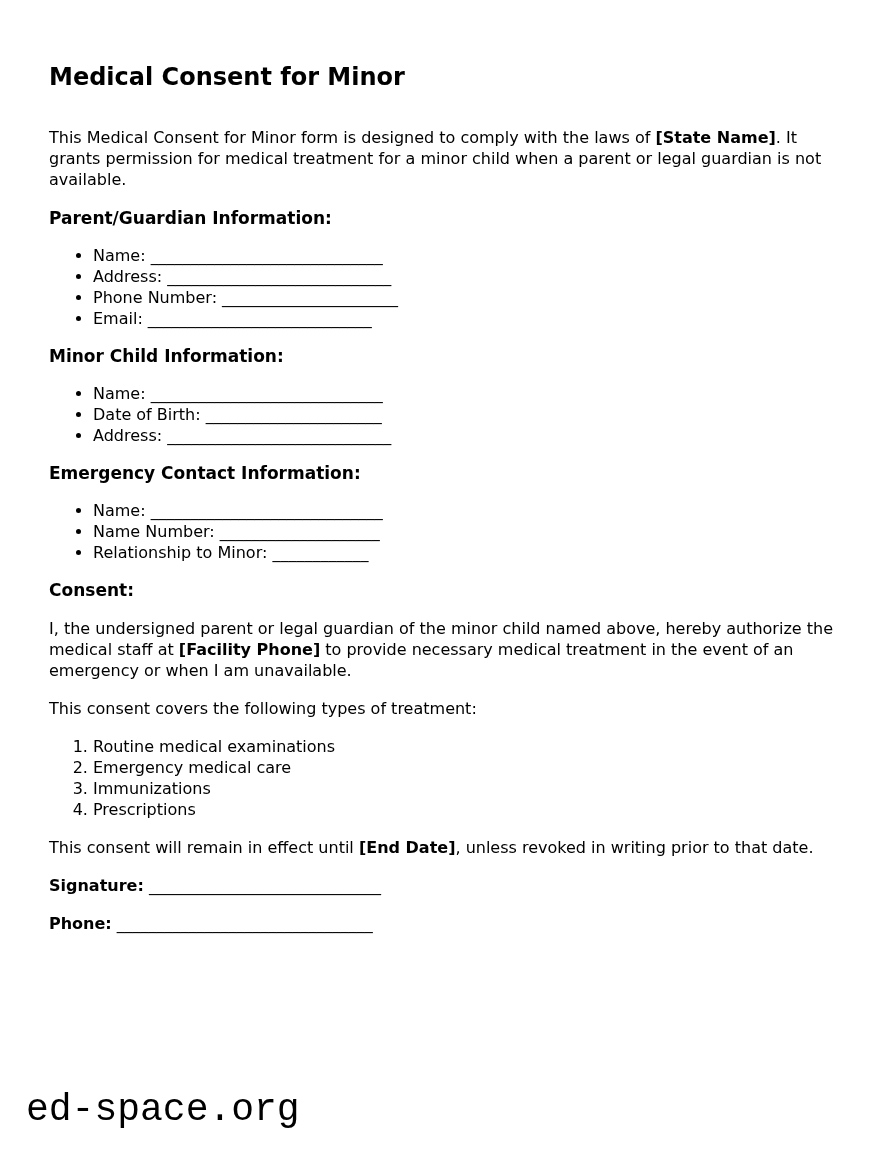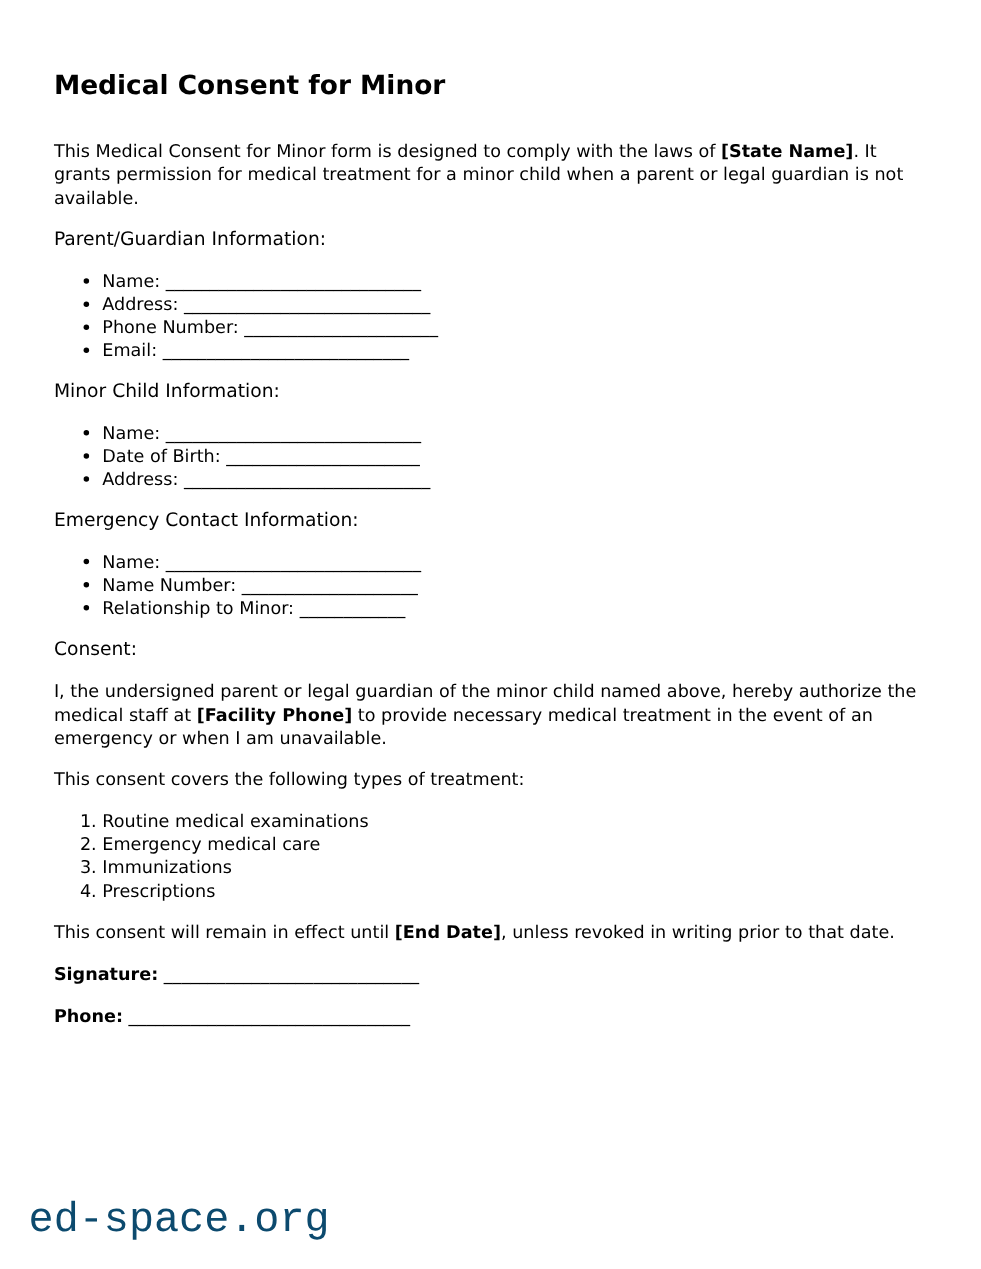--- a/index.html
+++ b/index.html
@@ -26,21 +26,21 @@
     margin: 0 0 29px 0;
     font-weight: bold;
   }
   p {
     margin: 17px 0;
   }
   h2 {
     font-size: 17px;
     line-height: 22px;
     margin: 16px 0;
-    font-weight: normal;
+    font-weight: bold;
   }
   ul, ol {
     margin: 16px 0;
     padding-left: 44px;
   }
   li {
     line-height: 21px;
   }
   .sig-line strong {
     font-weight: bold;
@@ -48,21 +48,21 @@
   .blank {
     font-weight: normal;
   }
   .watermark {
     position: absolute;
     left: 26px;
     top: 1090px;
     font-family: "Liberation Mono", "DejaVu Sans Mono", monospace;
     font-size: 38px;
     line-height: 40px;
-    color: #0c4a6e;
+    color: #000000;
     letter-spacing: 0px;
     white-space: nowrap;
   }
 </style>
 </head>
 <body>
 
 <div class="doc">
 
   <h1>Medical Consent for Minor</h1>

